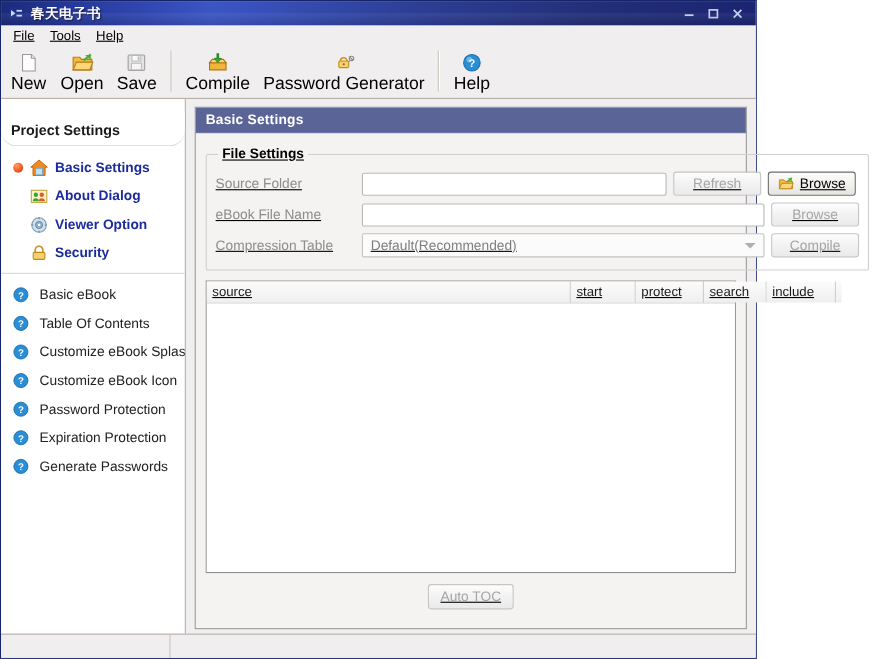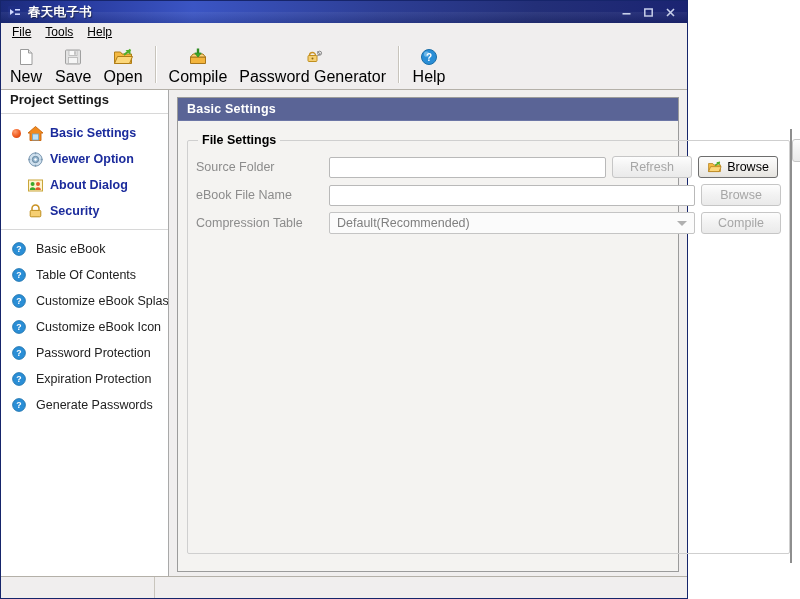--- a/index.html
+++ b/index.html
@@ -138,26 +138,27 @@
     background: #ffffff;
     border-right: 1px solid #a9a9a9;
     padding: 0;
     box-sizing: border-box;
     overflow: hidden;
   }
   .side-head {
     font-size: 13px;
     font-weight: bold;
     color: #1a1a1a;
-    padding: 2px 8px 6px 9px;
+    padding: 21px 8px 6px 9px;
     display: flex;
     align-items: center;
     justify-content: space-between;
     border-bottom: 1px solid #d8d8d8;
     background: #ffffff;
+    border-radius: 14px;
   }
   .side-head .caret { margin-right: 16px; }
   .side-group { padding: 6px 0 5px 0; border-bottom: 1px solid #d8d8d8; }
   .side-group.tasks { border-bottom: none; }
   .side-item {
     display: flex;
     align-items: center;
     height: 26px;
     padding-left: 6px;
     white-space: nowrap;
@@ -206,23 +207,24 @@
     font-weight: bold;
     padding: 4px 0 4px 9px;
     flex: 0 0 auto;
     border-bottom: 1px solid #6c76a6;
     letter-spacing: 0.2px;
   }
   .panel-body {
     flex: 1 1 auto;
     padding: 8px 9px 8px 9px;
     display: flex;
-    flex-direction: row;
+    flex-direction: column;
     min-height: 0;
     box-sizing: border-box;
+    text-decoration: underline;
   }
 
   
   fieldset.fs {
     border: 1px solid #cfcfcf;
     border-radius: 2px;
     margin: 4px 0 9px 0;
     padding: 6px 8px 8px 8px;
     flex: 0 0 auto;
   }
@@ -423,39 +425,39 @@
           <path d="M4.5 2.5 h8 l3.5 3.5 v11.5 h-11.5 z" fill="#ffffff" stroke="#9a9a9a" stroke-width="1"></path>
           <path d="M12.5 2.5 v3.5 h3.5" fill="#e8e8e8" stroke="#9a9a9a" stroke-width="1"></path>
         </svg>
       </div>
       <div class="tool-lbl">New</div>
     </div>
 
     <div class="tool-btn">
       <div class="tool-ico">
         <svg width="20" height="20" viewBox="0 0 20 20">
+          <path d="M1.5 5 h6 l1.5 2 h9.5 v9.5 h-17 z" fill="#f5b942" stroke="#b07d16" stroke-width="1"></path>
+          <path d="M1.5 16.5 l3-7 h15 l-3 7 z" fill="#fcd77a" stroke="#b07d16" stroke-width="1"></path>
+          <path d="M12.5 3 l5 0 l0 5 z" fill="#4fae2b"></path>
+          <path d="M11 8 l6.5 -5.5" stroke="#4fae2b" stroke-width="2" fill="none"></path>
+        </svg>
+      </div>
+      <div class="tool-lbl">Open</div>
+    </div>
+
+    <div class="tool-btn">
+      <div class="tool-ico">
+        <svg width="20" height="20" viewBox="0 0 20 20">
           <rect x="2.5" y="3" width="15" height="14" rx="1" fill="#e3e3e3" stroke="#a0a0a0" stroke-width="1"></rect>
           <rect x="6" y="3.5" width="8" height="5" fill="#fafafa" stroke="#b5b5b5" stroke-width="0.8"></rect>
           <rect x="11" y="4.2" width="2" height="3.6" fill="#c4c4c4"></rect>
           <rect x="5.5" y="10.5" width="9" height="6" fill="#f6f6f6" stroke="#b5b5b5" stroke-width="0.8"></rect>
         </svg>
       </div>
       <div class="tool-lbl">Save</div>
-    </div>
-
-    <div class="tool-btn">
-      <div class="tool-ico">
-        <svg width="20" height="20" viewBox="0 0 20 20">
-          <path d="M1.5 5 h6 l1.5 2 h9.5 v9.5 h-17 z" fill="#f5b942" stroke="#b07d16" stroke-width="1"></path>
-          <path d="M1.5 16.5 l3-7 h15 l-3 7 z" fill="#fcd77a" stroke="#b07d16" stroke-width="1"></path>
-          <path d="M12.5 3 l5 0 l0 5 z" fill="#4fae2b"></path>
-          <path d="M11 8 l6.5 -5.5" stroke="#4fae2b" stroke-width="2" fill="none"></path>
-        </svg>
-      </div>
-      <div class="tool-lbl">Open</div>
     </div>
 
     <div class="tool-sep"></div>
 
     <div class="tool-btn">
       <div class="tool-ico">
         <svg width="20" height="20" viewBox="0 0 20 20">
           <path d="M2.5 10 h15 v6.5 h-15 z" fill="#f3b43c" stroke="#a9761a" stroke-width="1"></path>
           <path d="M2.5 10 l2.5 -3 h10 l2.5 3 z" fill="#fbd67f" stroke="#a9761a" stroke-width="1"></path>
           <path d="M10 1.5 v6" stroke="#2f8c22" stroke-width="2.4"></path>
@@ -513,41 +515,41 @@
               <rect x="5.4" y="9" width="6.2" height="6" fill="#bfe2f5" stroke="#6fa7c8" stroke-width="0.8"></rect>
             </svg>
           </div>
           <div class="side-lbl-proj">Basic Settings</div>
         </div>
 
         <div class="side-item">
           <div class="bullet-slot"></div>
           <div class="side-ico">
             <svg width="17" height="17" viewBox="0 0 17 17">
-              <circle cx="8.5" cy="8.5" r="6.6" fill="#cfe0ee" stroke="#7d9ab3" stroke-width="1"></circle>
-              <circle cx="8.5" cy="8.5" r="3.2" fill="#93b4ce" stroke="#5d7d96" stroke-width="0.8"></circle>
-              <circle cx="8.5" cy="8.5" r="1.2" fill="#ffffff"></circle>
-              <path d="M8.5 1.3 v2 M8.5 13.7 v2 M1.3 8.5 h2 M13.7 8.5 h2" stroke="#7d9ab3" stroke-width="1.4"></path>
-            </svg>
-          </div>
-          <div class="side-lbl-proj">Viewer Option</div>
-        </div>
-
-        <div class="side-item">
-          <div class="bullet-slot"></div>
-          <div class="side-ico">
-            <svg width="17" height="17" viewBox="0 0 17 17">
               <rect x="1.5" y="3" width="14" height="11" fill="#fff4cf" stroke="#c9a63a" stroke-width="1"></rect>
               <circle cx="5.6" cy="7" r="2" fill="#3aa82b"></circle>
               <circle cx="11" cy="7" r="2" fill="#e05a2a"></circle>
               <path d="M2.8 13 a2.8 2.8 0 0 1 5.6 0 z" fill="#3aa82b"></path>
               <path d="M8.2 13 a2.8 2.8 0 0 1 5.6 0 z" fill="#e05a2a"></path>
             </svg>
           </div>
           <div class="side-lbl-proj">About Dialog</div>
+        </div>
+
+        <div class="side-item">
+          <div class="bullet-slot"></div>
+          <div class="side-ico">
+            <svg width="17" height="17" viewBox="0 0 17 17">
+              <circle cx="8.5" cy="8.5" r="6.6" fill="#cfe0ee" stroke="#7d9ab3" stroke-width="1"></circle>
+              <circle cx="8.5" cy="8.5" r="3.2" fill="#93b4ce" stroke="#5d7d96" stroke-width="0.8"></circle>
+              <circle cx="8.5" cy="8.5" r="1.2" fill="#ffffff"></circle>
+              <path d="M8.5 1.3 v2 M8.5 13.7 v2 M1.3 8.5 h2 M13.7 8.5 h2" stroke="#7d9ab3" stroke-width="1.4"></path>
+            </svg>
+          </div>
+          <div class="side-lbl-proj">Viewer Option</div>
         </div>
 
 
         <div class="side-item">
           <div class="bullet-slot"></div>
           <div class="side-ico">
             <svg width="17" height="17" viewBox="0 0 17 17">
               <path d="M5 7.5 V5.4 a3.5 3.5 0 0 1 7 0 V7.5" fill="none" stroke="#c99224" stroke-width="1.5"></path>
               <rect x="3.2" y="7.4" width="10.6" height="6.4" rx="1" fill="#f6cf72" stroke="#bd8d1c" stroke-width="1"></rect>
             </svg>
@@ -675,20 +677,28 @@
                 <span>Default(Recommended)</span>
                 <span class="arrow"></span>
               </div>
               <div class="gap-sm"></div>
               <div class="btn">Compile</div>
             </div>
 
           </fieldset>
 
           <div class="listwrap">
+            <div class="list-head">
+              <div class="lh c0">source</div>
+              <div class="lh c1">start</div>
+              <div class="lh c2">protect</div>
+              <div class="lh c3">search</div>
+              <div class="lh c4">include</div>
+              <div class="lh cend"></div>
+            </div>
             <div class="list-body"></div>
           </div>
 
           <div class="toc-bar">
             <div class="btn toc">Auto TOC</div>
           </div>
 
         </div>
       </div>
     </div>

